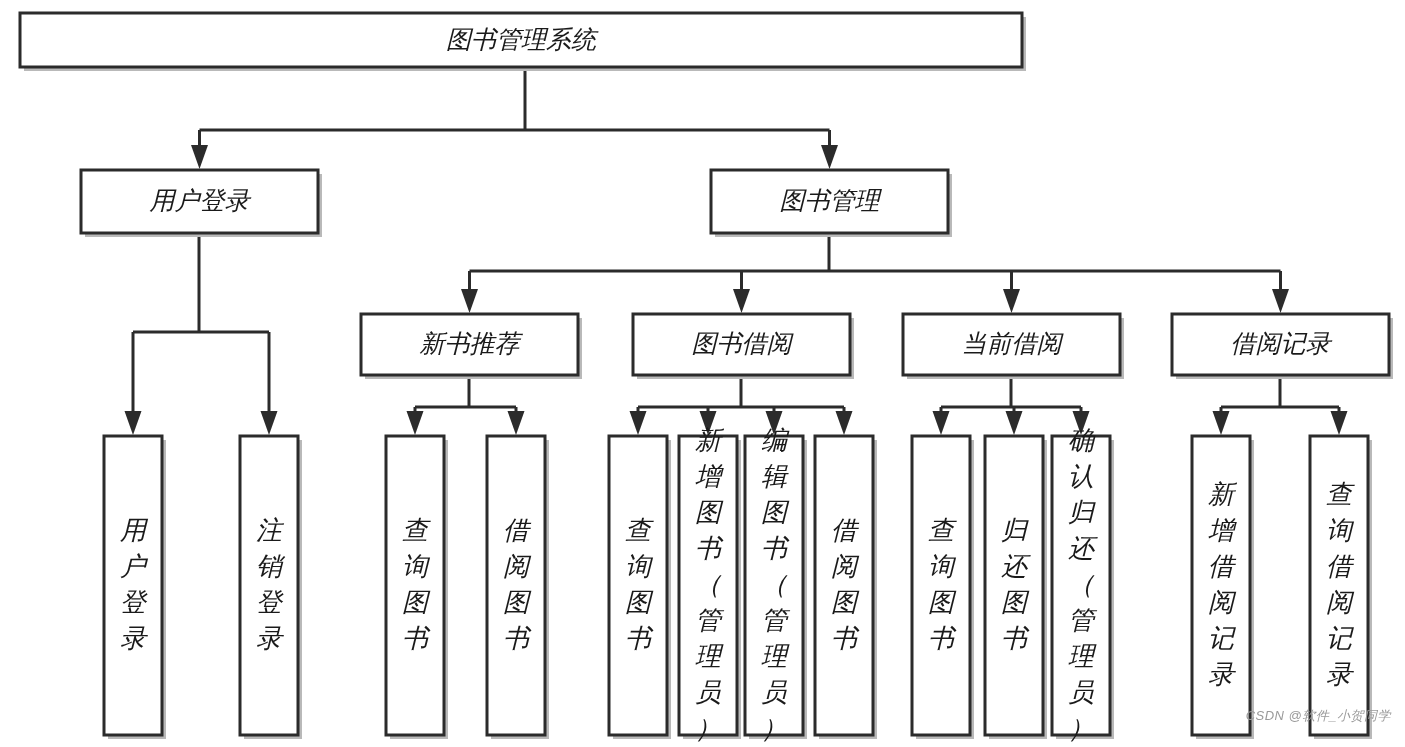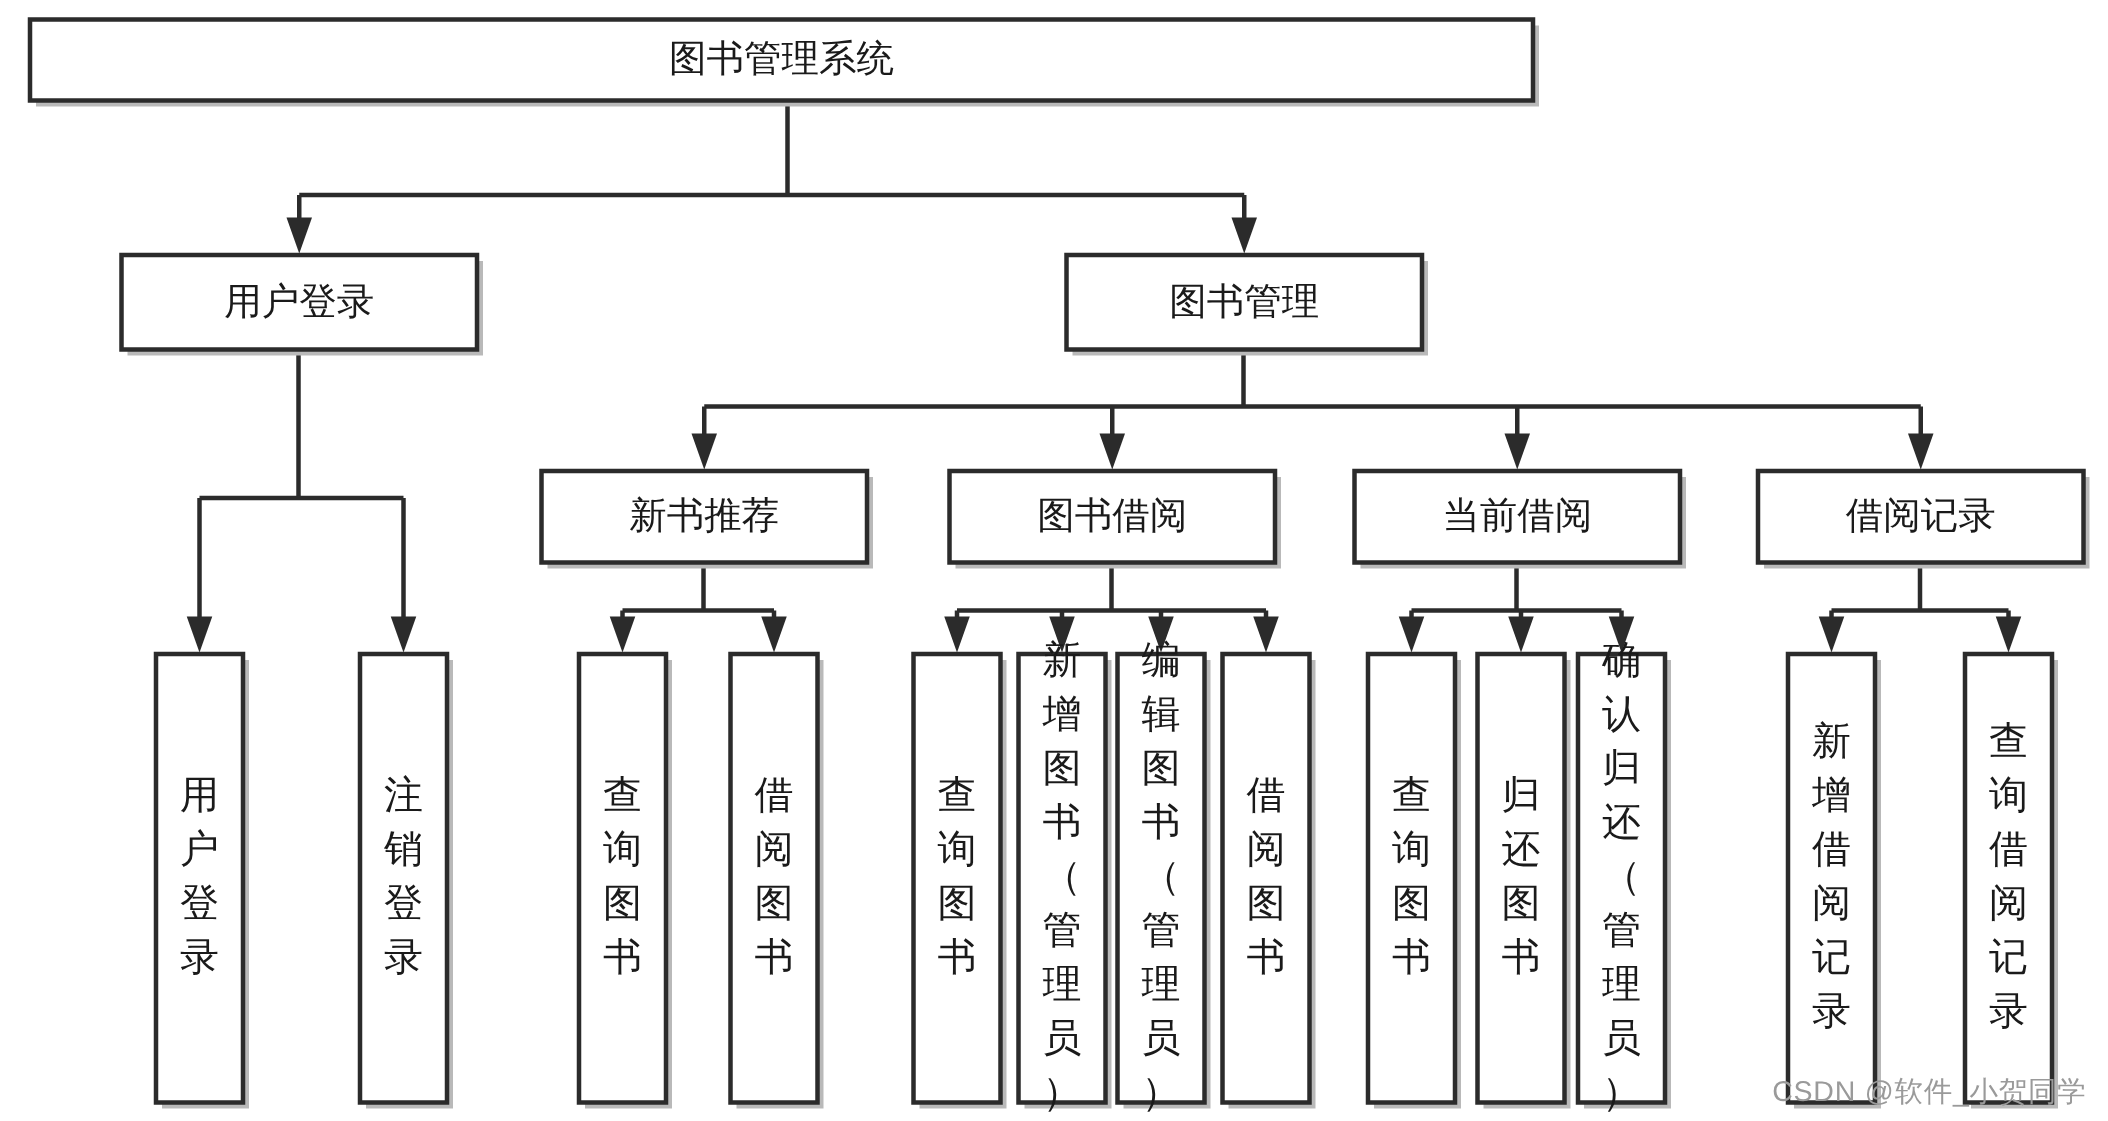--- a/index.html
+++ b/index.html
@@ -11,20 +11,21 @@
     width: 1405px;
     height: 747px;
     font-family: "Liberation Sans", "DejaVu Sans", sans-serif;
     overflow: hidden;
   }
   #diagram-root {
     position: relative;
     width: 1405px;
     height: 747px;
     background: #ffffff;
+    font-style: italic;
   }
   svg#tree-canvas {
     position: absolute;
     top: 0;
     left: 0;
     width: 1405px;
     height: 747px;
   }
   .node-box {
     fill: #ffffff;
@@ -57,23 +58,23 @@
     font-family: "Liberation Sans", "DejaVu Sans", sans-serif;
     font-size: 26px;
     fill: #1a1a1a;
     text-anchor: middle;
     dominant-baseline: middle;
     white-space: pre;
   }
   .watermark {
     position: absolute;
     right: 14px;
-    bottom: 6px;
-    font-family: "Liberation Sans", "DejaVu Sans", sans-serif;
-    font-size: 19px;
+    bottom: 22px;
+    font-family: "Liberation Sans", "DejaVu Sans", sans-serif;
+    font-size: 13px;
     color: #9a9a9a;
     letter-spacing: 0.5px;
     user-select: none;
     pointer-events: none;
     white-space: pre;
   }
 </style>
 </head>
 <body>
 

